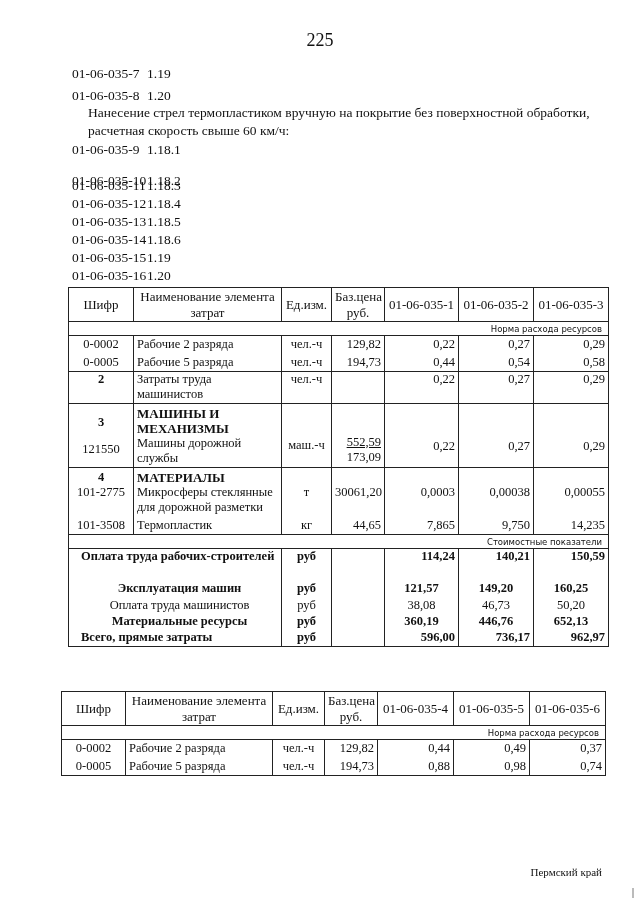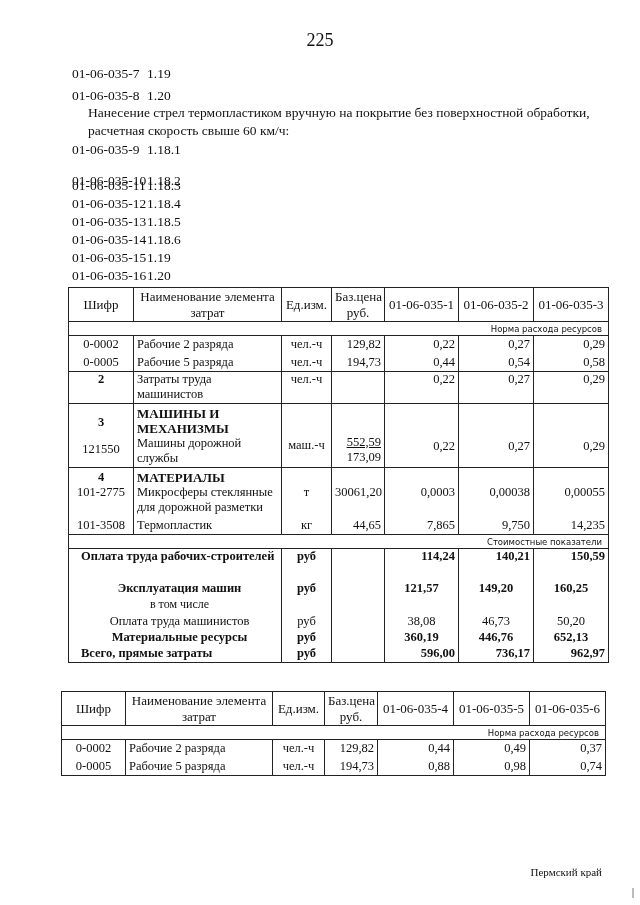--- a/index.html
+++ b/index.html
@@ -148,28 +148,20 @@
     <td class="r b" style="vertical-align:top">150,59</td>
   </tr>
   <tr class="nb" style="height:16px">
     <td class="b" colspan="2" style="padding-left:12px">Эксплуатация машин</td>
     <td class="c b">руб</td>
     <td></td>
     <td class="r b">121,57</td>
     <td class="r b">149,20</td>
     <td class="r b">160,25</td>
   </tr>
-  <tr class="nb" style="height:16px">
-    <td colspan="2" style="padding-left:12px; font-size:12px">в том числе</td>
-    <td></td>
-        <td></td>
-    <td></td>
-        <td></td>
-        <td></td>
-  </tr>
   <tr class="nb" style="height:17px">
     <td colspan="2" style="padding-left:12px">Оплата труда машинистов</td>
     <td class="c">руб</td>
     <td></td>
     <td class="r">38,08</td>
     <td class="r">46,73</td>
     <td class="r">50,20</td>
   </tr>
   <tr class="nb" style="height:16px">
     <td class="b" colspan="2" style="padding-left:12px">Материальные ресурсы</td>

